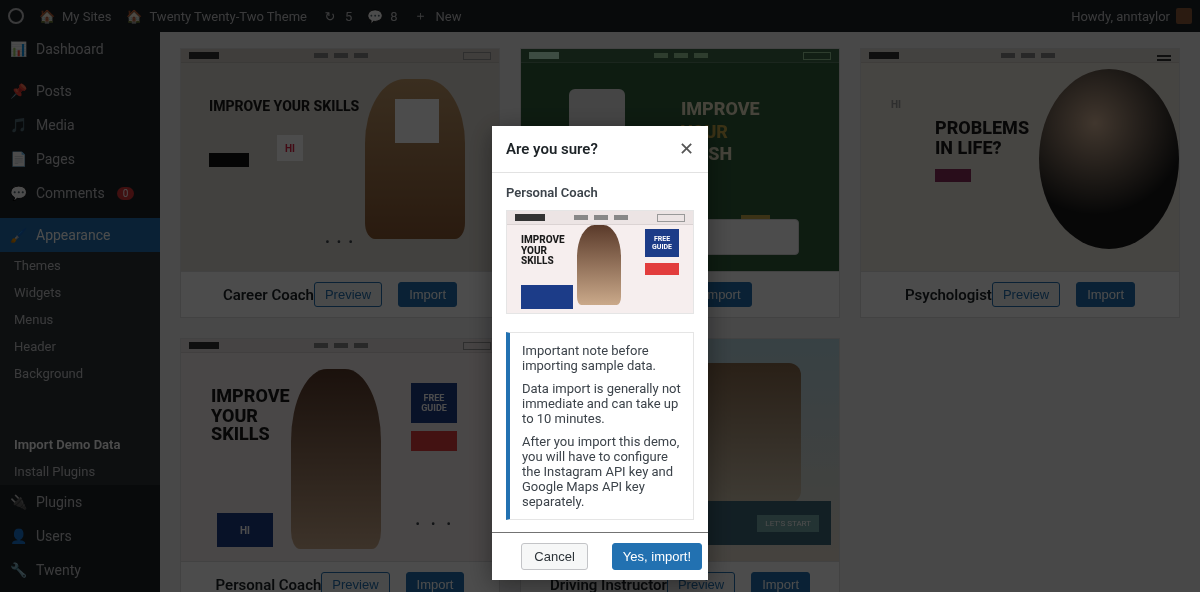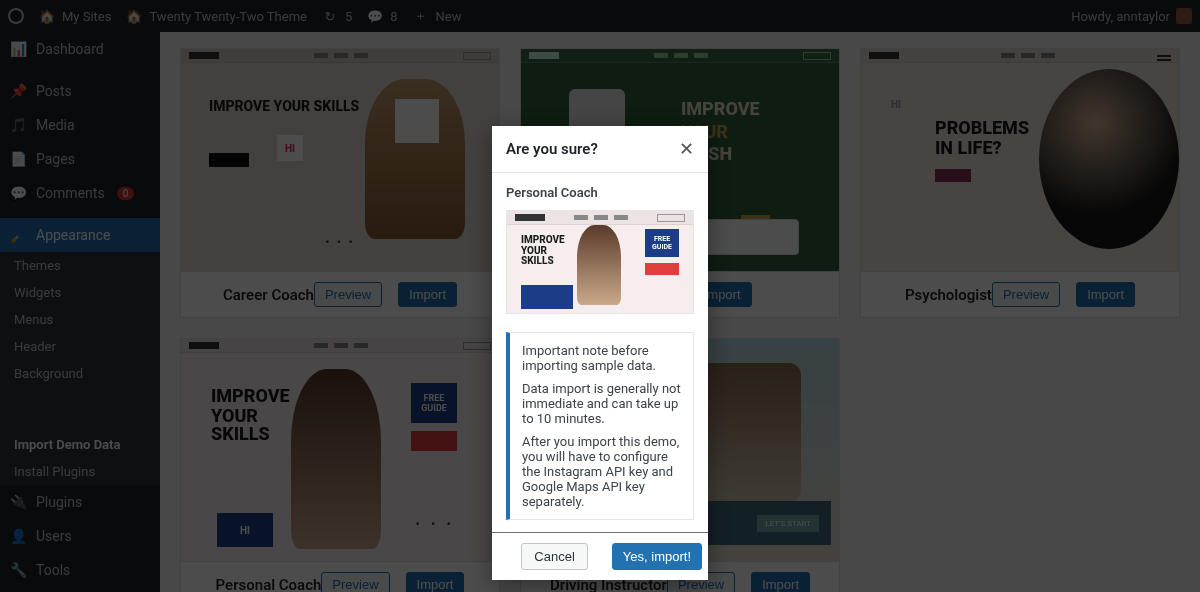--- a/index.html
+++ b/index.html
@@ -140,21 +140,21 @@
   <div class="menu-item">
       <span class="menu-icon">🔌</span>
       <span>Plugins</span>
     </div>
   <div class="menu-item">
       <span class="menu-icon">👤</span>
       <span>Users</span>
     </div>
   <div class="menu-item">
       <span class="menu-icon">🔧</span>
-      <span>Tools</span>
+      <span>Twenty</span>
     </div>
   <div class="menu-item">
       <span class="menu-icon">⚙️</span>
       <span>Settings</span>
     </div>
 
 </div>
 
 <div class="wpcontent">
   <div class="demo-grid">

